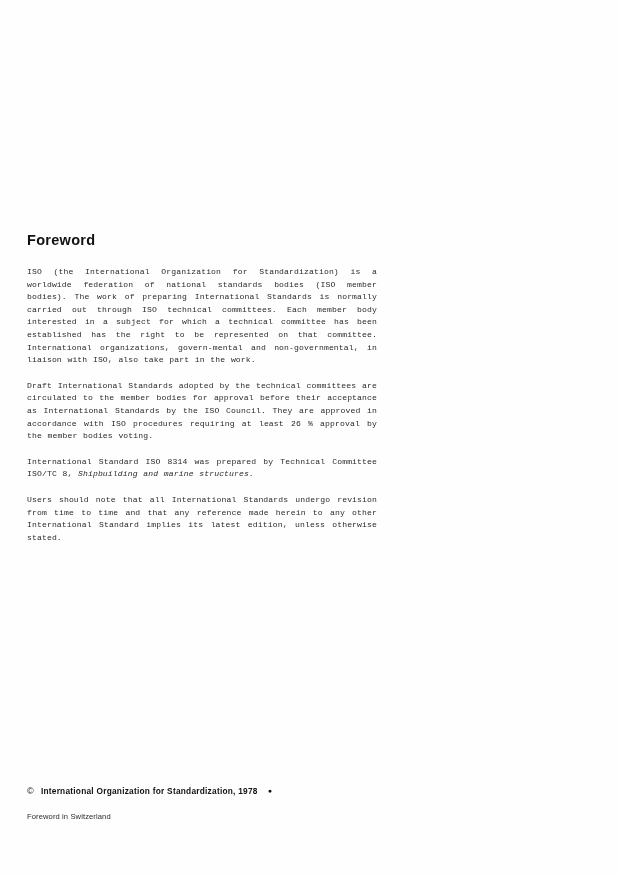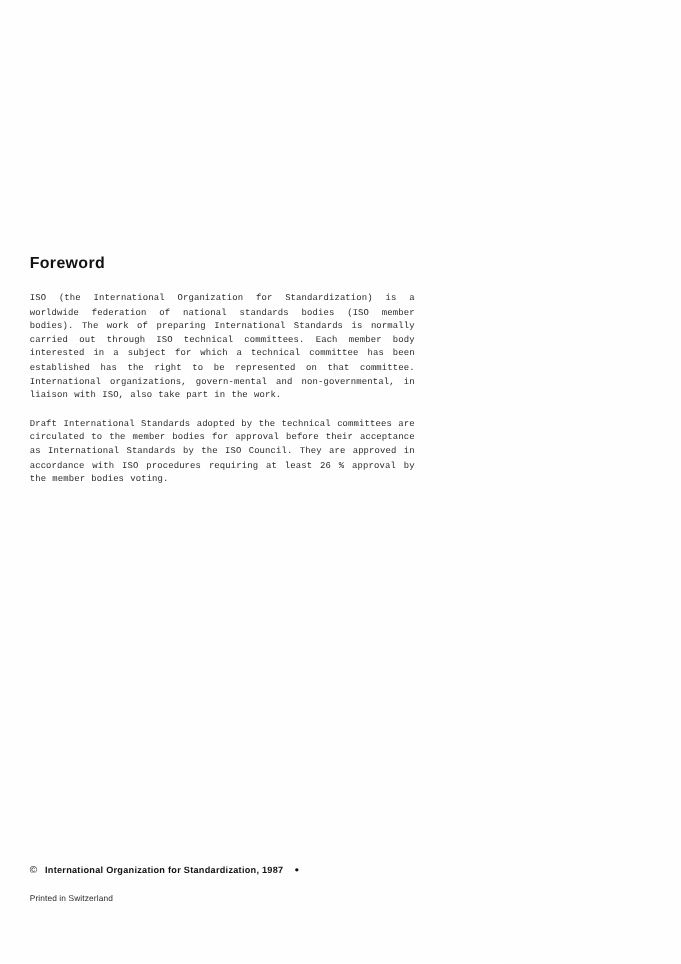--- a/index.html
+++ b/index.html
@@ -90,26 +90,28 @@
 
 <div class="page">
 
   <div class="content">
     <h1 class="foreword-title">Foreword</h1>
 
     <p class="para">ISO (the International Organization for Standardization) is a worldwide federation of national standards bodies (ISO member bodies). The work of preparing International Standards is normally carried out through ISO technical committees. Each member body interested in a subject for which a technical committee has been established has the right to be represented on that committee. International organizations, govern-mental and non-governmental, in liaison with ISO, also take part in the work.</p>
 
     <p class="para">Draft International Standards adopted by the technical committees are circulated to the member bodies for approval before their acceptance as International Standards by the ISO Council. They are approved in accordance with ISO procedures requiring at least 26 % approval by the member bodies voting.</p>
 
+    <p class="para"><span>International Standard ISO 8314 was prepared by Technical Committee ISO/TC 8, </span><em>Shipbuilding and marine structures.</em></p>
 
+    <p class="para">Users should note that all International Standards undergo revision from time to time and that any reference made herein to any other International Standard implies its latest edition, unless otherwise stated.</p>
   </div>
 
   <div class="footer">
     <div class="copyright-line">
       <span class="copyright-symbol">©</span>
-      <span>International Organization for Standardization, 1987</span>
+      <span>International Organization for Standardization, 1978</span>
       <span class="copyright-dot">●</span>
     </div>
   </div>
 
-  <div class="printed-line">Printed in Switzerland</div>
+  <div class="printed-line">Foreword in Switzerland</div>
 
 </div>
 
 </body></html>

